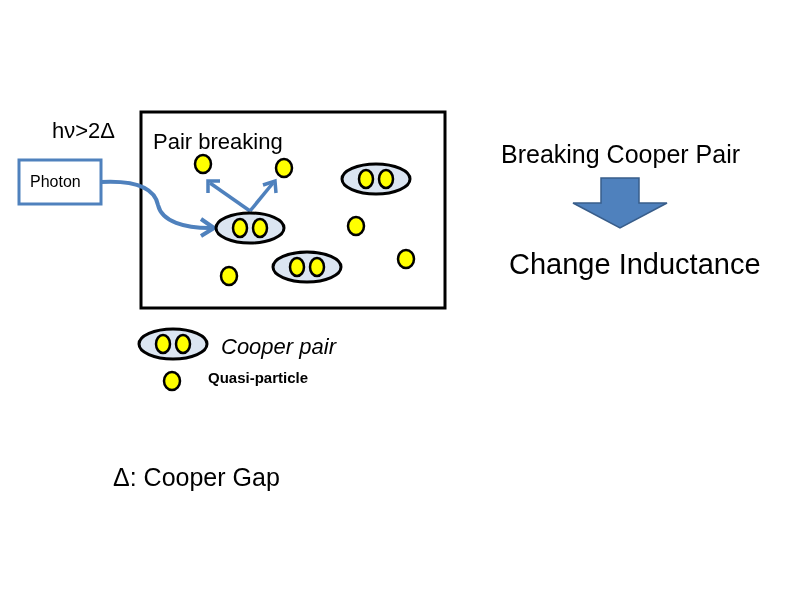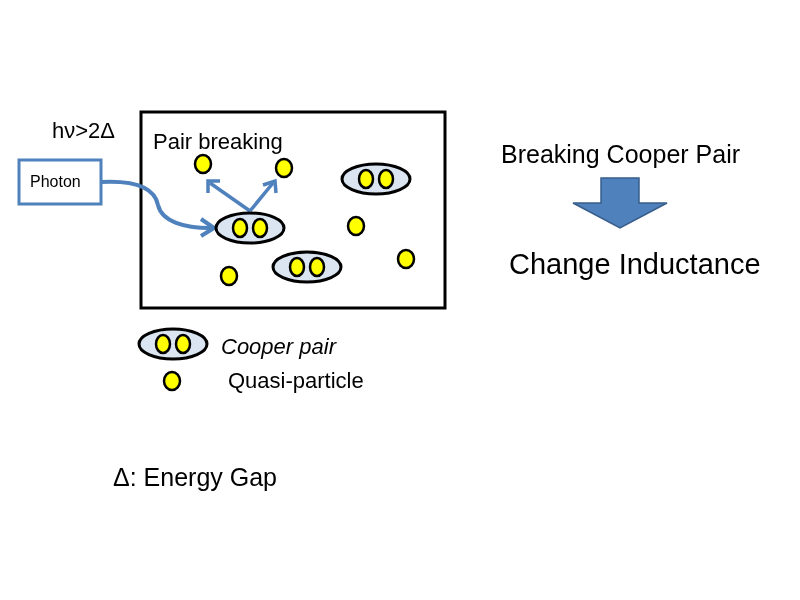--- a/index.html
+++ b/index.html
@@ -61,14 +61,14 @@
 
   <ellipse cx="172" cy="381" rx="8" ry="9" fill="#ffff00" stroke="#000" stroke-width="2.5"></ellipse>
 </svg>
 
 <div class="lbl" style="left:10px; top:120px; font-size:22px;margin-left:42px;">hν&gt;2Δ</div>
 <div class="lbl" style="left:30px; top:174px; font-size:16px;">Photon</div>
 <div class="lbl" style="left:153px; top:131px; font-size:22px;text-align:right;">Pair breaking</div>
 <div class="lbl" style="left:501px; top:142px; font-size:25px;">Breaking Cooper Pair</div>
 <div class="lbl" style="left:509px; top:250px; font-size:29px;">Change Inductance</div>
 <div class="lbl" style="left:221px; top:336px; font-size:22px;font-style:italic;">Cooper pair</div>
-<div class="lbl" style="left:228px; top:370px; font-size:22px;">Quasi-particle</div>
-<div class="lbl" style="left:113px; top:465px; font-size:25px;">Δ: Energy Gap</div>
+<div class="lbl" style="left:208px; top:370px; font-size:15px;font-weight:bold;">Quasi-particle</div>
+<div class="lbl" style="left:113px; top:465px; font-size:25px;">Δ: Cooper Gap</div>
 
 </body></html>

